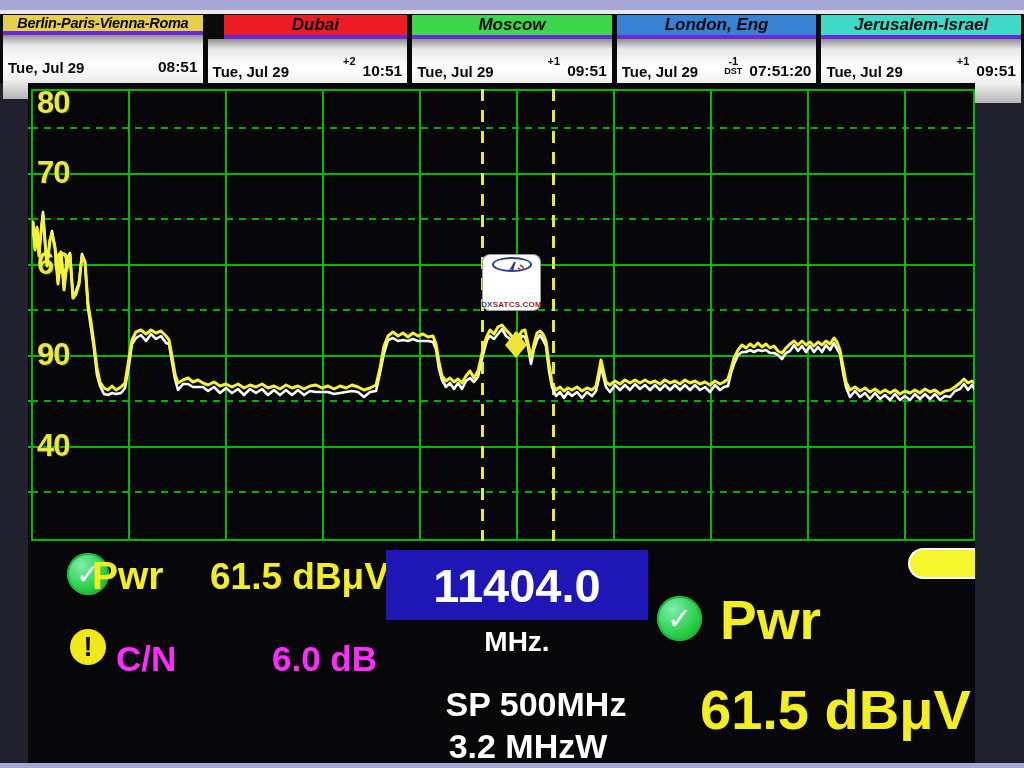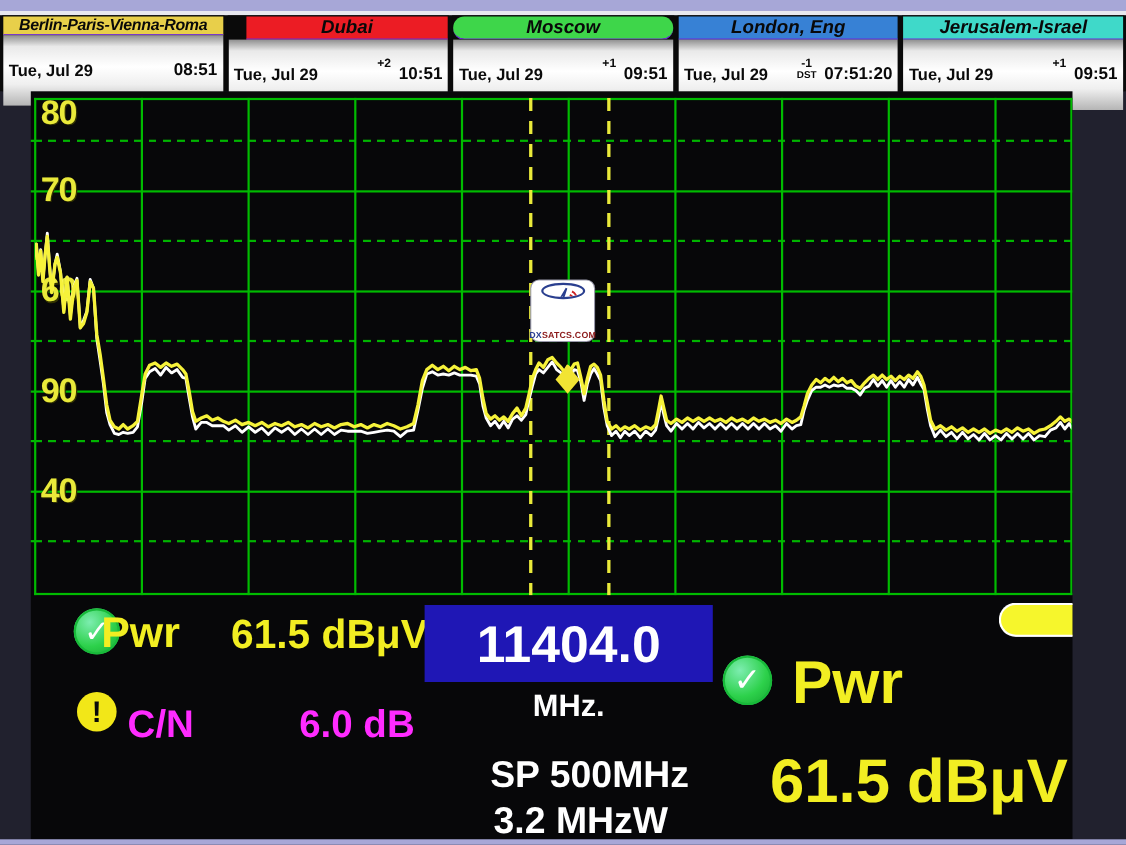--- a/index.html
+++ b/index.html
@@ -9,21 +9,21 @@
   .strip-top{position:absolute;left:0;top:0;width:1024px;height:10px;background:#a7a7d7;}
   .strip-white{position:absolute;left:0;top:10px;width:1024px;height:4px;background:#e8e8ef;}
   .strip-bottom{position:absolute;left:0;top:763px;width:1024px;height:5px;background:#a7a7d7;}
 
   
   .clockbar{position:absolute;left:0;top:14px;width:1024px;height:69px;background:#0a0a0a;
             display:flex;gap:3px;padding:0 2px;box-sizing:border-box;}
   .panel{flex:1;display:flex;flex-direction:column;min-width:0;border:1px solid #0a0a0a;}
   .panel-head{height:31px;display:flex;align-items:center;justify-content:center;
               font-weight:bold;font-style:italic;font-size:17px;color:#090909;
-              border-bottom:1px solid #6d28d9;box-sizing:border-box;white-space:nowrap;}
+              border-bottom:4px solid #6d28d9;box-sizing:border-box;white-space:nowrap;}
   .panel-head.small{font-size:14.5px;letter-spacing:-0.3px;}
   .panel-date{flex:1;display:flex;align-items:center;padding:17px 5px;
               background:linear-gradient(#8f8f8f 0%,#e9e9e9 16%,#ffffff 45%,#efefef 70%,#b5b5b5 100%);
               font-weight:bold;font-size:15px;color:#0a0a0a;white-space:nowrap;}
   .pd-date{flex:0 0 auto;}
   .pd-fill{flex:1 1 auto;}
   .offset-stack{display:flex;flex-direction:column;align-items:center;justify-content:flex-start;
                 height:30px;margin-right:7px;line-height:10px;}
   .offset-num{font-size:11px;font-weight:bold;}
   .offset-dst{font-size:9px;font-weight:bold;}
@@ -100,21 +100,21 @@
         <span class="pd-fill"></span>
         <span class="offset-stack">
           <span class="offset-num">+2</span>
           <span class="offset-dst"></span>
         </span>
         <span class="pd-time">10:51</span>
       </div>
     </div>
 
     <div class="panel">
-      <div class="panel-head" style="background-color: rgb(62, 214, 74); border-radius: 10px;">Moscow</div>
+      <div class="panel-head" style="background-color: rgb(62, 214, 74);">Moscow</div>
       <div class="panel-date">
         <span class="pd-date">Tue, Jul 29</span>
         <span class="pd-fill"></span>
         <span class="offset-stack">
           <span class="offset-num">+1</span>
           <span class="offset-dst"></span>
         </span>
         <span class="pd-time">09:51</span>
       </div>
     </div>

